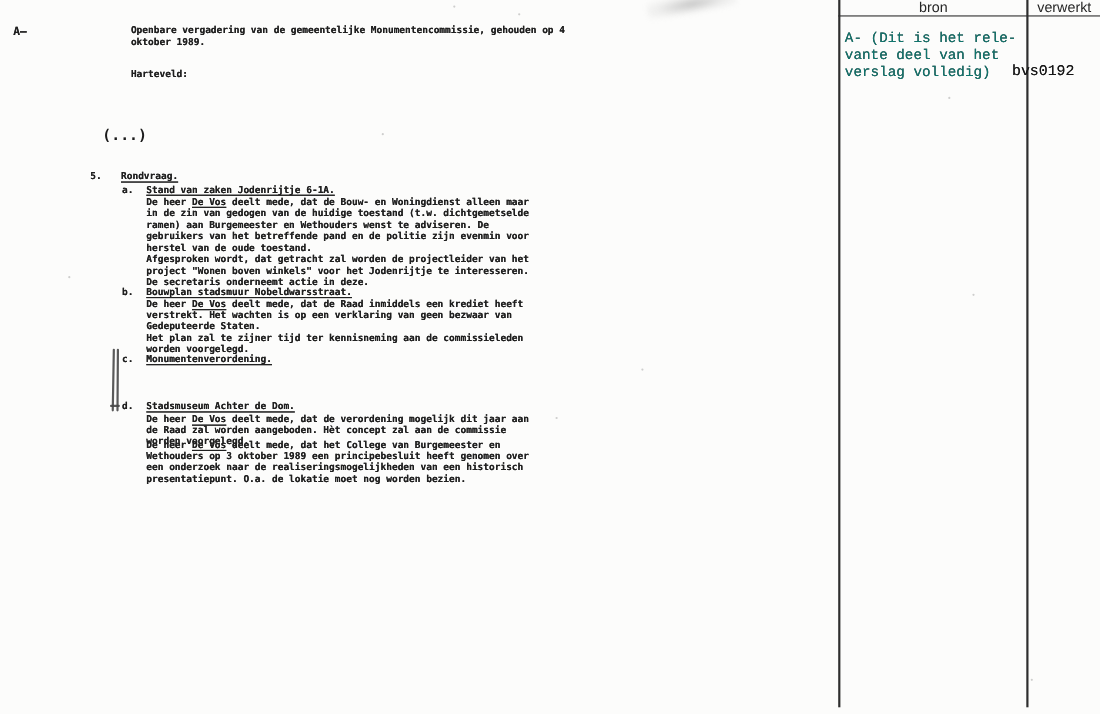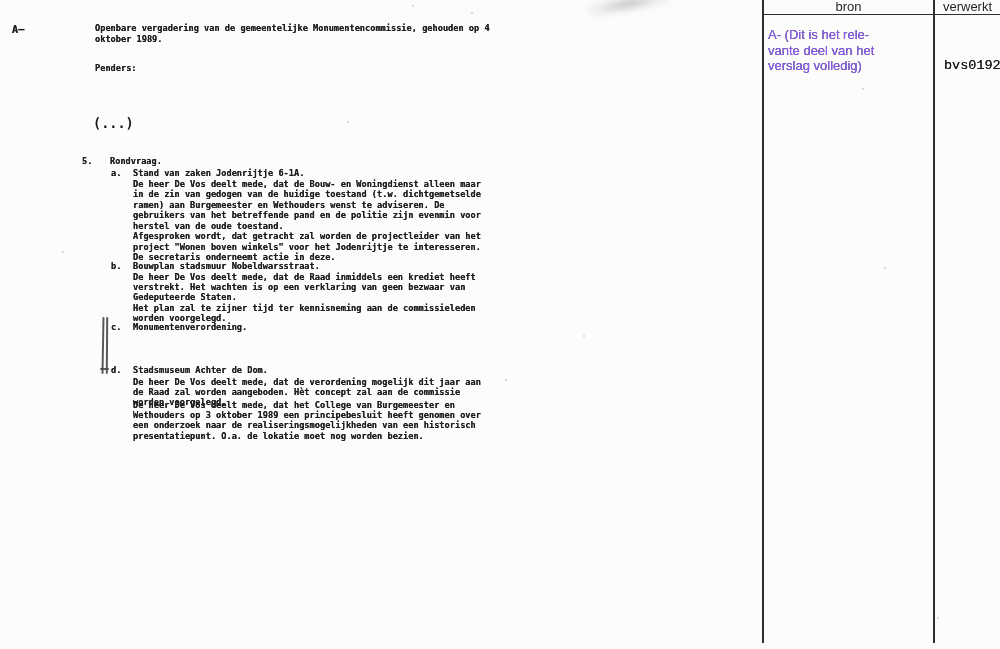--- a/index.html
+++ b/index.html
@@ -2,47 +2,47 @@
 <html><head>
 <meta charset="utf-8">
 <style>
   html,body{margin:0;padding:0;background:#ffffff;}
   .page{position:relative;width:1000px;height:649px;background:#fcfcfb;overflow:hidden;
         font-family:"DejaVu Sans Mono", monospace;}
   .abs{position:absolute;}
   .tw{font-family:"DejaVu Sans Mono", monospace;font-size:8.65px;font-weight:bold;
       color:#1f1f1f;letter-spacing:0px;text-shadow:0 0 0.3px #3a3a3a;}
   .pre{white-space:pre;}
-  .lh-top{line-height:10.7px;}
+  .lh-top{line-height:10.7px;margin-left:24px;}
   .lh-list{line-height:10.4px;}
-  .u{text-underline-offset:1.5px;text-decoration-thickness:1px;}
+  .u{text-decoration:underline;text-underline-offset:1.5px;text-decoration-thickness:1px;}
   .ellipsis{font-size:13.5px;font-weight:bold;color:#1c1c1c;letter-spacing:0px;}
   .rule{position:absolute;background:#2e2e2e;}
   .form-header{font-family:"Liberation Sans", sans-serif;font-size:13px;color:#262626;
                display:flex;justify-content:center;align-items:flex-start;line-height:14px;}
-  .cell-tw{font-family:Liberation Sans, sans-serif;font-size:13px;line-height:15.5px;
-           color:#8b5cf6;white-space:pre;text-shadow:0 0 0.35px #333;}
+  .cell-tw{font-family:Liberation Mono, monospace;font-size:13px;line-height:15.5px;
+           color:#0f766e;white-space:pre;text-shadow:0 0 0.35px #333;}
   .code-tw{font-family:"Liberation Mono", monospace;font-size:13.5px;color:#161616;
            text-shadow:0 0 0.35px #333;}
   .pen{position:absolute;background:#474747;opacity:.9;border-radius:1px;}
   .speck{position:absolute;background:#8a8a8a;opacity:.4;border-radius:50%;}
   .smudge{position:absolute;background:radial-gradient(ellipse at center,#9a9a9a 0%,rgba(180,180,180,.35) 55%,rgba(200,200,200,0) 100%);
           filter:blur(2.5px);opacity:.55;transform:rotate(-10deg);}
 </style>
 </head>
 <body>
 
 <div class="page">
 
   <div class="abs tw" style="left:12px;top:24px;font-size:10.2px;">A—</div>
 
   <div class="abs tw pre lh-top" style="left:95px;top:23px;">Openbare vergadering van de gemeentelijke Monumentencommissie, gehouden op 4
 oktober 1989.</div>
 
-  <div class="abs tw lh-top" style="left:95px;top:63px;">Penders:</div>
+  <div class="abs tw lh-top" style="left:95px;top:63px;">Harteveld:</div>
 
   <div class="abs ellipsis" style="left:93px;top:115px;font-family:'DejaVu Sans Mono',monospace;">(...)</div>
 
   <div class="abs tw lh-list" style="left:82px;top:156px;">5.</div>
   <div class="abs tw lh-list u" style="left:110px;top:156px;">Rondvraag.</div>
 
   <div class="abs tw lh-list" style="left:111px;top:168px;">a.</div>
   <div class="abs tw lh-list u" style="left:133px;top:168px;">Stand van zaken Jodenrijtje 6-1A.</div>
   <div class="abs tw pre" style="left:133px;top:178.6px;line-height:10.5px;"><span>De heer </span><span class="u">De Vos</span><span> deelt mede, dat de Bouw- en Woningdienst alleen maar
 in de zin van gedogen van de huidige toestand (t.w. dichtgemetselde
@@ -81,21 +81,21 @@
   <div class="rule" style="left:762px;top:0;width:1.8px;height:643px;"></div>
   <div class="rule" style="left:933px;top:0;width:1.8px;height:643px;"></div>
   <div class="rule" style="left:762px;top:13.8px;width:238px;height:1.7px;"></div>
 
   <div class="abs form-header" style="left:763px;top:0;width:171px;">bron</div>
   <div class="abs form-header" style="left:935px;top:0;width:65px;">verwerkt</div>
 
   <div class="abs cell-tw" style="left:768px;top:27px;">A- (Dit is het rele-
 vante deel van het
 verslag volledig)</div>
-  <div class="abs code-tw" style="left:920px;top:58px;margin-left:24px;">bvs0192</div>
+  <div class="abs code-tw" style="left:920px;top:58px;">bvs0192</div>
 
   <div class="smudge" style="left:588px;top:-5px;width:82px;height:17px;"></div>
   <div class="speck" style="left:412px;top:5px;width:2px;height:2px;"></div>
   <div class="speck" style="left:471px;top:12px;width:2px;height:2px;"></div>
   <div class="speck" style="left:347px;top:121px;width:2px;height:2px;"></div>
   <div class="speck" style="left:62px;top:251px;width:2px;height:2px;"></div>
   <div class="speck" style="left:333px;top:206px;width:1.5px;height:1.5px;"></div>
   <div class="speck" style="left:884px;top:267px;width:2px;height:2px;"></div>
   <div class="speck" style="left:505px;top:379px;width:2px;height:2px;"></div>
   <div class="speck" style="left:862px;top:88px;width:2px;height:2px;"></div>

